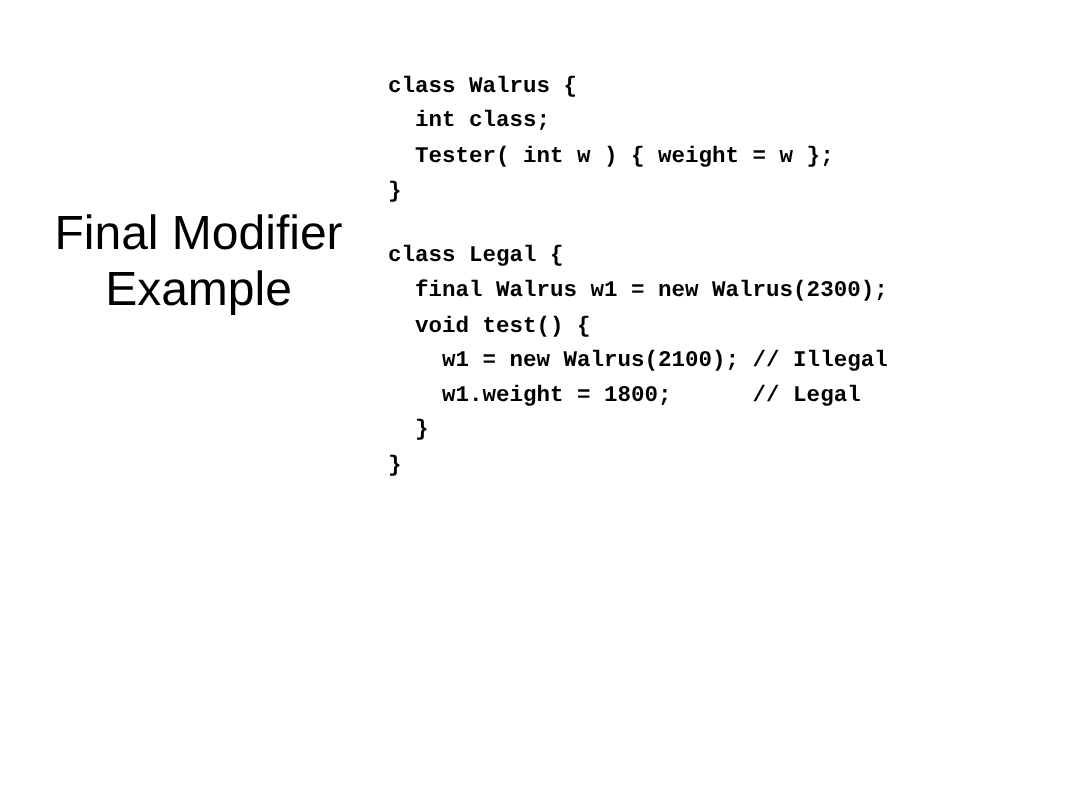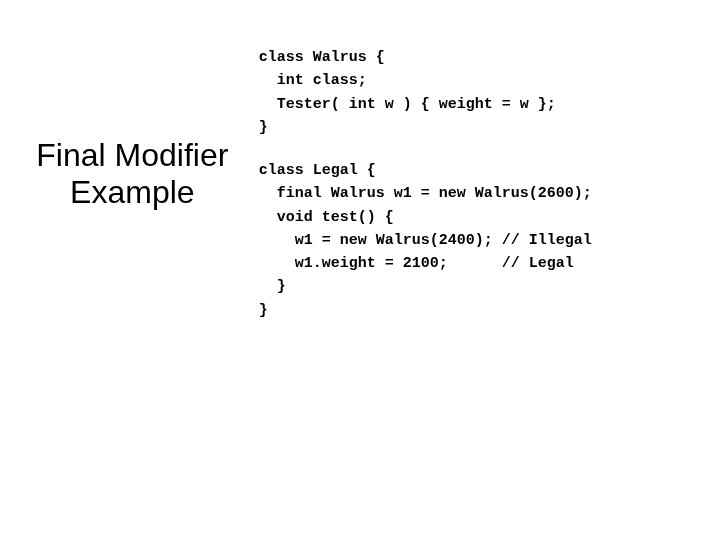--- a/index.html
+++ b/index.html
@@ -61,21 +61,21 @@
   <div class="code-block">
     <div class="code-section">
       <div class="code-line">class Walrus {</div>
       <div class="code-line">  int class;</div>
       <div class="code-line">  Tester( int w ) { weight = w };</div>
       <div class="code-line">}</div>
     </div>
 
     <div class="code-section">
       <div class="code-line">class Legal {</div>
-      <div class="code-line">  final Walrus w1 = new Walrus(2600);</div>
+      <div class="code-line">  final Walrus w1 = new Walrus(2300);</div>
       <div class="code-line">  void test() {</div>
-      <div class="code-line">    w1 = new Walrus(2400); // Illegal</div>
-      <div class="code-line">    w1.weight = 2100;      // Legal</div>
+      <div class="code-line">    w1 = new Walrus(2100); // Illegal</div>
+      <div class="code-line">    w1.weight = 1800;      // Legal</div>
       <div class="code-line">  }</div>
       <div class="code-line">}</div>
     </div>
   </div>
 </div>
 
 </body></html>

